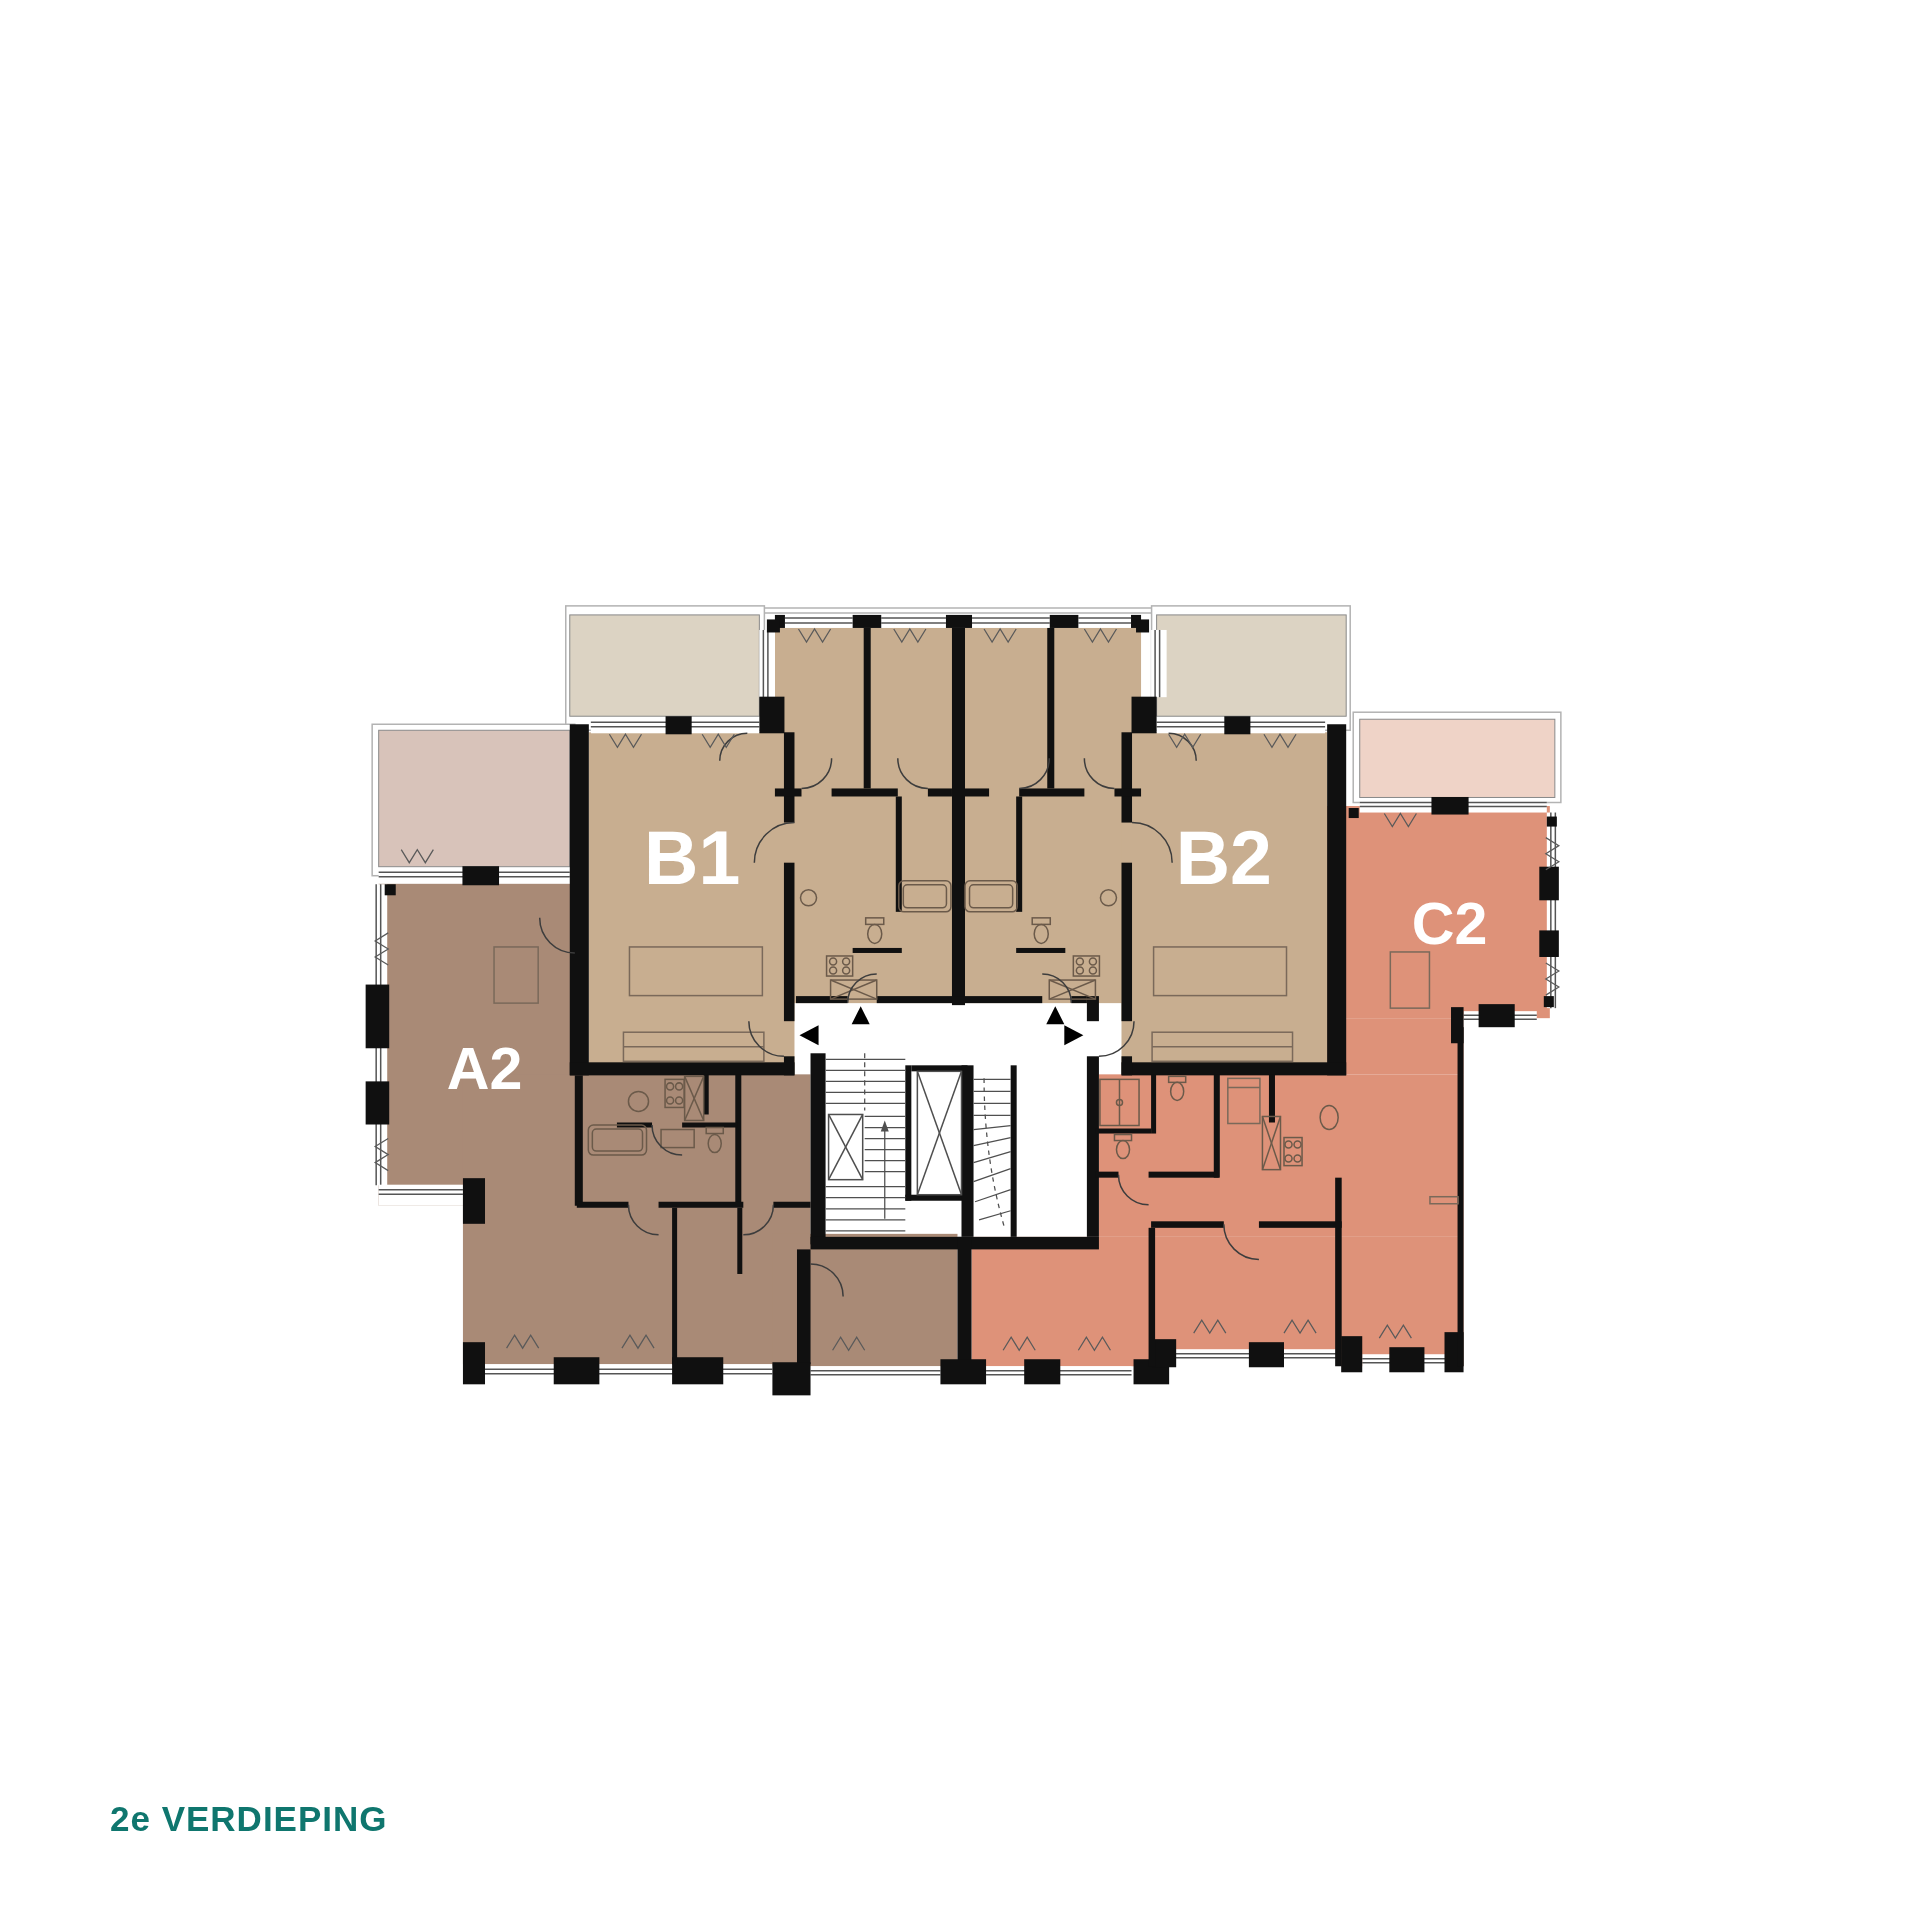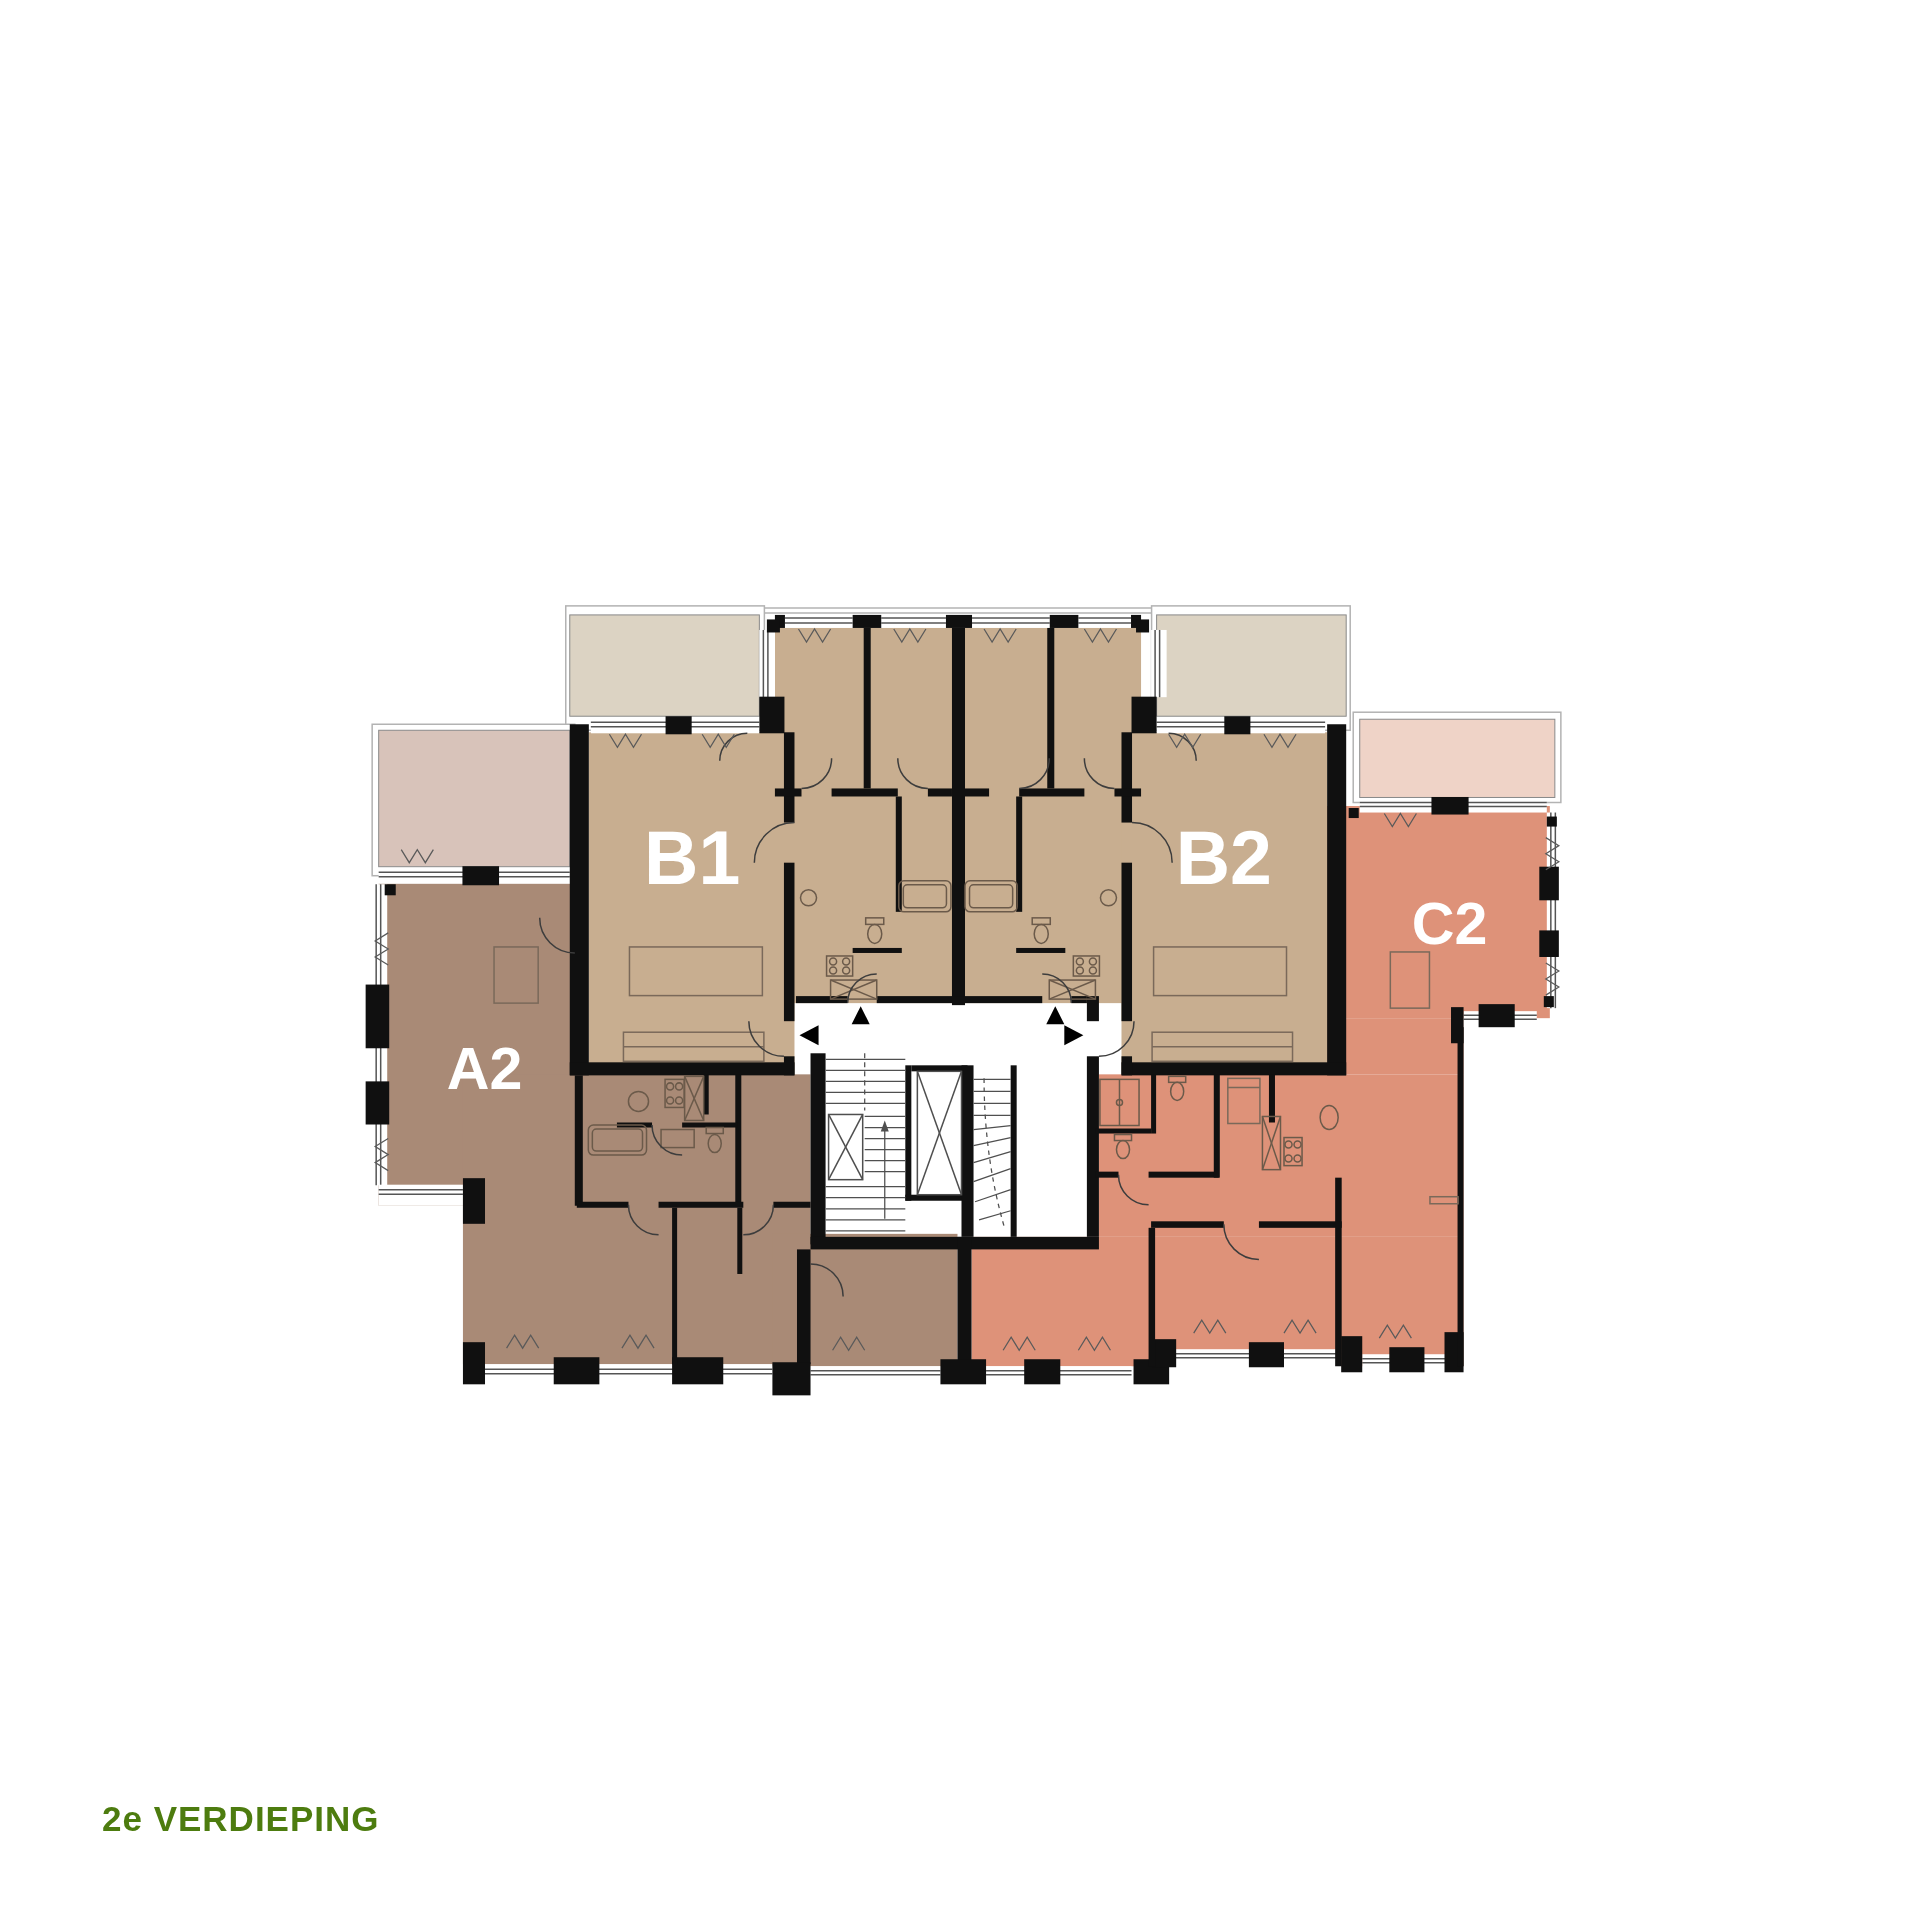--- a/index.html
+++ b/index.html
@@ -1,20 +1,20 @@
 <!DOCTYPE html>
 <html style="font-size:8px"><head>
 <meta charset="utf-8">
 <style>
   html,body{margin:0;padding:0;background:#ffffff;}
   #stage{position:relative;width:1926px;height:1926px;background:#ffffff;overflow:hidden;
          font-family:"Liberation Sans","DejaVu Sans",sans-serif;}
   #plan-svg{position:absolute;left:0;top:0;}
-  #floor-title{position:absolute;left:102px;top:1799px;font-size:35px;font-weight:bold;
-               color:#4d7c0f;letter-spacing:1px;white-space:nowrap;}
+  #floor-title{position:absolute;left:110px;top:1799px;font-size:35px;font-weight:bold;
+               color:#0f766e;letter-spacing:1px;white-space:nowrap;}
   text.unit-label{font-family:"Liberation Sans","DejaVu Sans",sans-serif;font-weight:bold;
                   fill:#ffffff;text-anchor:middle;}
   .lbl-big{font-size:150px;}
   .lbl-med{font-size:118px;}
   .wall{fill:#101010;stroke:none;}
   .glass{stroke:#555;stroke-width:3;fill:none;}
   .frame{fill:#ffffff;stroke:#b3b3b3;stroke-width:3;}
   .win{fill:#ffffff;stroke:none;}
   .fix{stroke:#6b5a4a;stroke-width:3;fill:none;}
   .furn{stroke:#7a695a;stroke-width:3;fill:none;}

